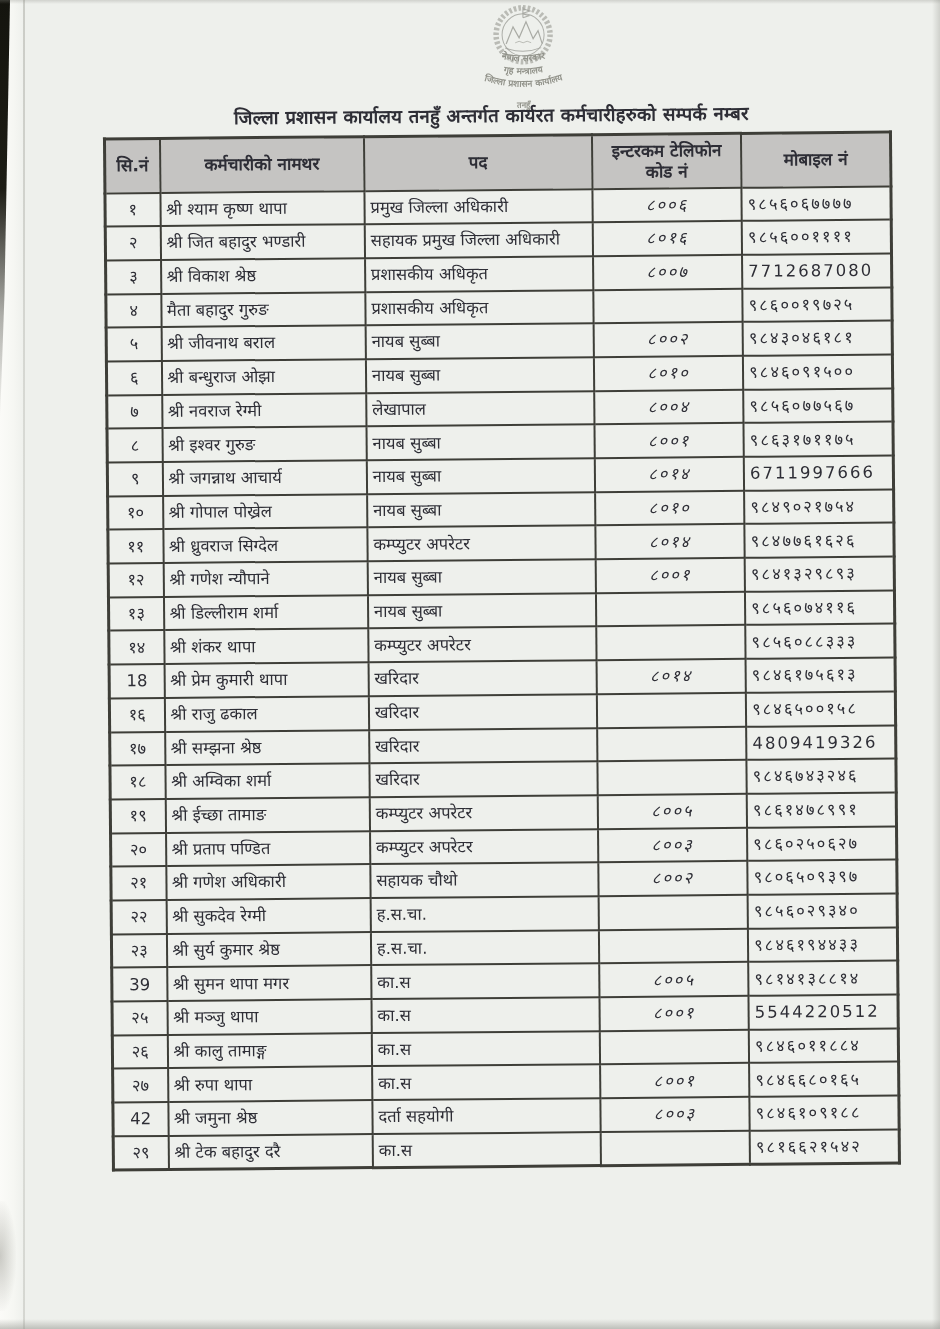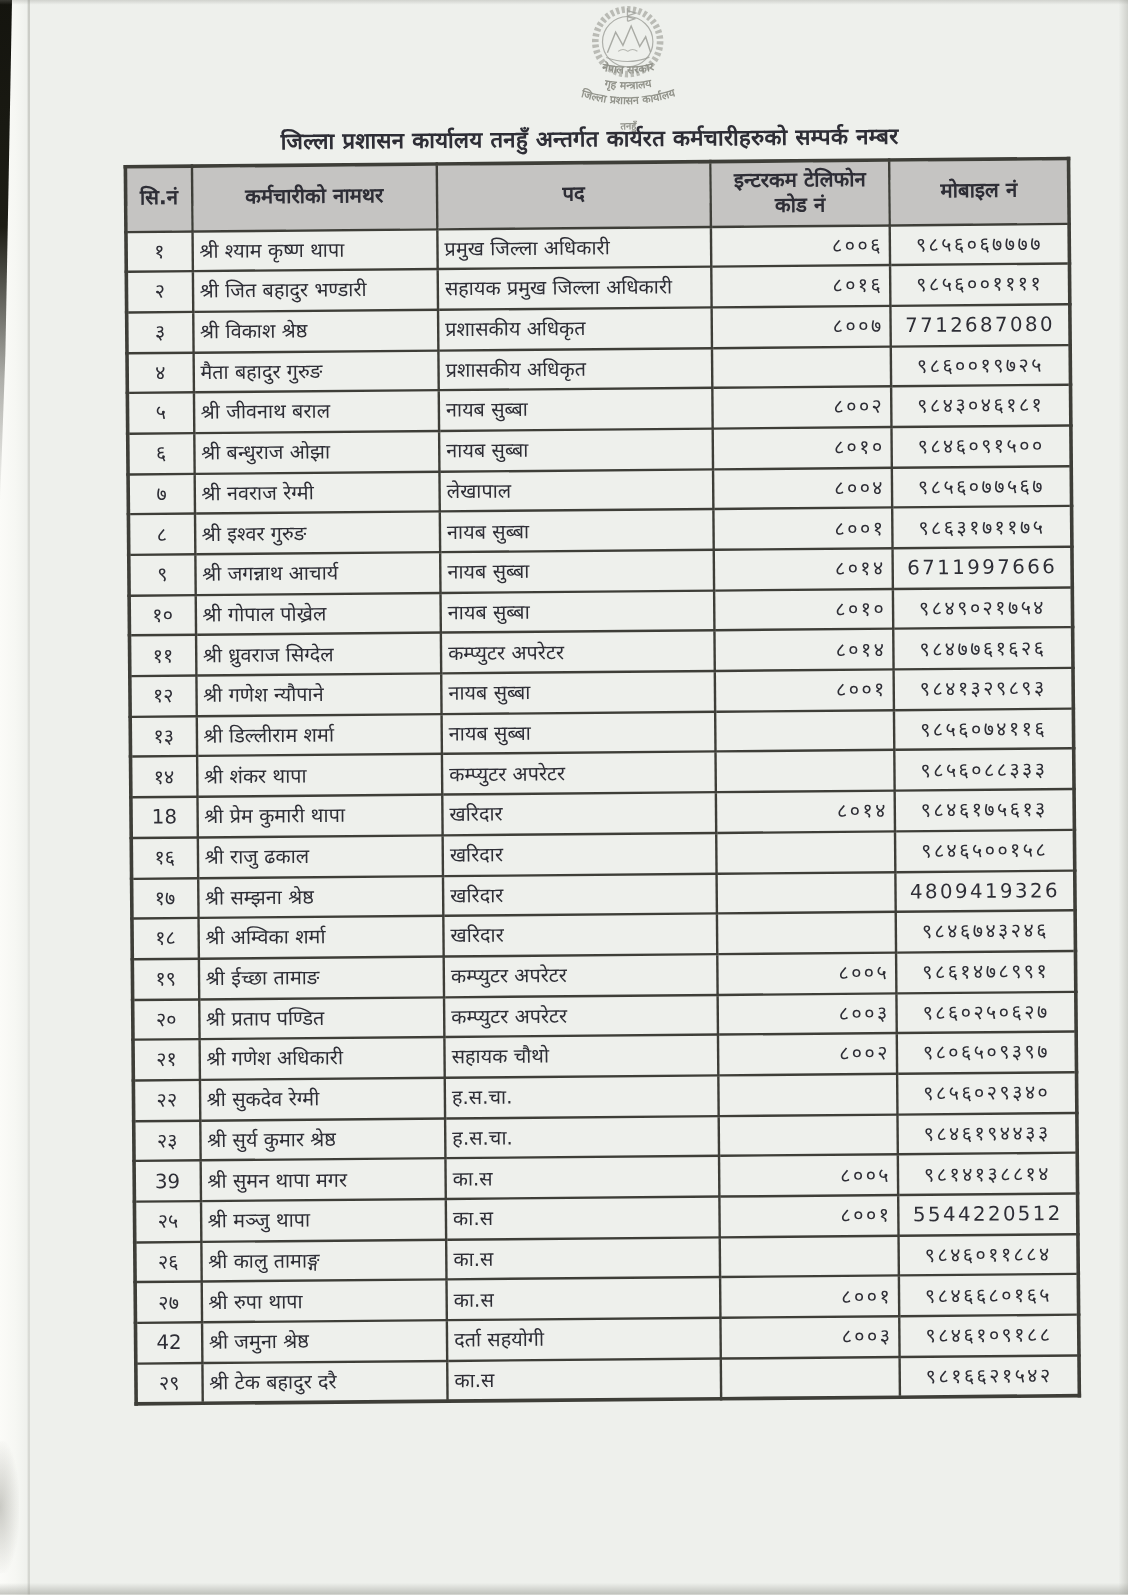--- a/index.html
+++ b/index.html
@@ -99,22 +99,22 @@
   }
   table.contacts td {
     height:33.7px;
     font-size:16.5px;
     padding:0 5px;
     line-height:1.05;
   }
   td.cell-sn      { text-align:center; font-size:15.5px; }
   td.cell-name    { text-align:left; padding-left:9px; }
   td.cell-position{ text-align:left; padding-left:7px; }
-  td.cell-code    { text-align:right; font-size:15.5px; letter-spacing:2px; }
-  td.cell-mobile  { text-align:center; font-size:15.5px; letter-spacing:2px; }
+  td.cell-code    { text-align:center; font-size:15.5px; letter-spacing:2px;font-style:italic; }
+  td.cell-mobile  { text-align:left; font-size:15.5px; letter-spacing:2px; }
 </style>
 </head>
 <body>
 
 <div class="page">
 
   <div class="edge-left-paper"></div>
   <div class="edge-left-black"></div>
   <div class="crease-left"></div>
   <div class="smudge-bottom-left"></div>

